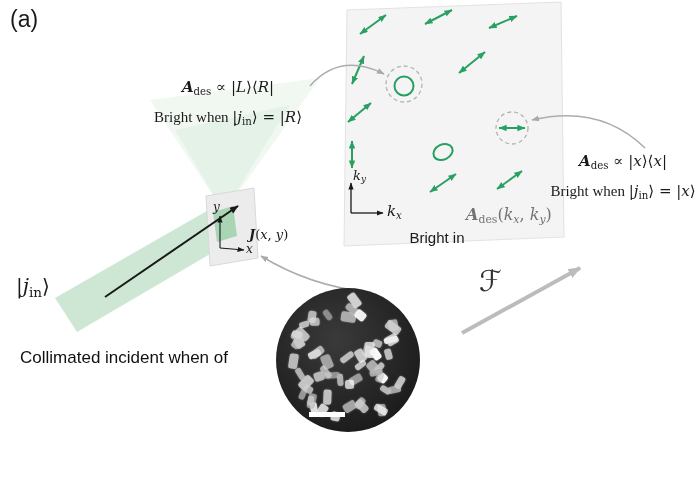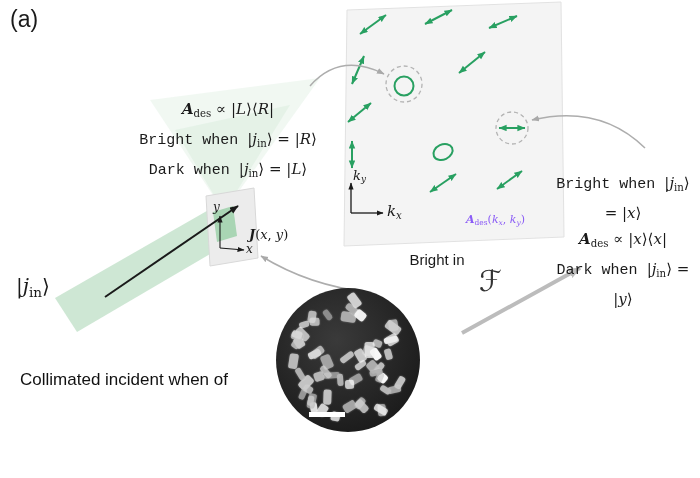--- a/index.html
+++ b/index.html
@@ -1,39 +1,39 @@
 <!DOCTYPE html>
 <html><head>
 <meta charset="utf-8">
 <style>
   html,body{margin:0;padding:0;background:#fff;}
   .canvas{position:relative;width:700px;height:478px;background:#ffffff;overflow:hidden;
           font-family:"Liberation Sans",sans-serif;color:#1a1a1a;}
   .abs{position:absolute;}
   .gfx{left:0;top:0;}
   .label{position:absolute;color:#1a1a1a;}
-  .center{text-align:center;margin-top:22px;}
+  .center{text-align:center;}
 
   .panel{font-size:23px;left:10px;top:6px;}
   .ann{font-size:15px;line-height:25px;}
   .ann-left{left:126px;top:74px;width:204px;}
   .ann-right{left:548px;top:148px;width:150px;}
   .screen-label{left:374px;top:228px;width:126px;font-size:15px;line-height:19px;}
   .ky{left:353px;top:168px;font-size:13px;}
   .kx{left:387px;top:202px;font-size:15px;}
-  .ades{left:466px;top:205px;font-size:11px;color:#8b5cf6;margin-top:8px;}
+  .ades{left:466px;top:205px;font-size:16px;color:#737373;}
   .jin{left:16px;top:274px;font-size:20px;}
   .jxy{left:249px;top:227px;font-size:13px;}
   .ax-y{left:213px;top:200px;font-size:12px;}
   .ax-x{left:246px;top:242px;font-size:12px;}
   .caption{left:6px;top:346px;width:236px;font-size:17px;line-height:23px;color:#111;}
   .fourier{left:479px;top:264px;font-size:29px;color:#333;
            font-family:"DejaVu Serif","DejaVu Sans",serif;}
 
-  .seg-t{font-family:Liberation Mono, monospace;}
+  .seg-t{font-family:Liberation Serif, serif;}
   .seg-m{font-family:"DejaVu Serif","DejaVu Sans",serif;}
   .seg-mi{font-family:"DejaVu Serif","DejaVu Sans",serif;font-style:italic;}
   .seg-mbi{font-family:"DejaVu Serif","DejaVu Sans",serif;font-style:italic;font-weight:700;}
   .seg-sub{font-family:"DejaVu Serif","DejaVu Sans",serif;font-size:.68em;vertical-align:-.28em;}
   .seg-subi{font-family:"DejaVu Serif","DejaVu Sans",serif;font-style:italic;font-size:.68em;vertical-align:-.28em;}
 
   .sem-image{position:absolute;left:276px;top:288px;width:144px;height:144px;border-radius:50%;
              overflow:hidden;background:radial-gradient(circle at 42% 36%, #3a3a3a, #1b1b1b 78%);z-index:3;}
   .pillar{position:absolute;border-radius:2.5px;box-shadow:0 0 2px rgba(255,255,255,.45);}
   .scalebar{position:absolute;left:33px;top:124px;width:36px;height:5px;background:#ffffff;z-index:5;}
@@ -109,27 +109,25 @@
     <path d="M 368,292 Q 310,286 261,256" fill="none" stroke="#adadad" stroke-width="1.5" marker-end="url(#agry)"></path>
 
     <line x1="462" y1="333" x2="580" y2="268" stroke="#bcbcbc" stroke-width="4" marker-end="url(#agryL)"></line>
   </svg>
 
   <div class="label panel">(a)</div>
 
   <div class="label ann ann-left center">
     <div><span class="seg-mbi">A</span><span class="seg-sub">des</span><span class="seg-m"> ∝ |</span><span class="seg-mi">L</span><span class="seg-m">⟩⟨</span><span class="seg-mi">R</span><span class="seg-m">|</span></div>
     <div><span class="seg-t">Bright when </span><span class="seg-m">|</span><span class="seg-mi">j</span><span class="seg-sub">in</span><span class="seg-m">⟩ = |</span><span class="seg-mi">R</span><span class="seg-m">⟩</span></div>
-    <div><span class="seg-t">Dark when </span><span class="seg-m">|</span><span class="seg-mi">j</span><span class="seg-sub">in</span><span class="seg-m">⟩ = |</span><span class="seg-mi">L</span><span class="seg-m">⟩</span></div>
   </div>
 
   <div class="label ann ann-right center">
+    <div><span class="seg-mbi">A</span><span class="seg-sub">des</span><span class="seg-m"> ∝ |</span><span class="seg-mi">x</span><span class="seg-m">⟩⟨</span><span class="seg-mi">x</span><span class="seg-m">|</span></div>
     <div><span class="seg-t">Bright when </span><span class="seg-m">|</span><span class="seg-mi">j</span><span class="seg-sub">in</span><span class="seg-m">⟩ = |</span><span class="seg-mi">x</span><span class="seg-m">⟩</span></div>
-    <div><span class="seg-mbi">A</span><span class="seg-sub">des</span><span class="seg-m"> ∝ |</span><span class="seg-mi">x</span><span class="seg-m">⟩⟨</span><span class="seg-mi">x</span><span class="seg-m">|</span></div>
-    <div><span class="seg-t">Dark when </span><span class="seg-m">|</span><span class="seg-mi">j</span><span class="seg-sub">in</span><span class="seg-m">⟩ = |</span><span class="seg-mi">y</span><span class="seg-m">⟩</span></div>
   </div>
 
   <div class="label ky"><span class="seg-mi">k</span><span class="seg-subi">y</span></div>
   <div class="label kx"><span class="seg-mi">k</span><span class="seg-subi">x</span></div>
   <div class="label ades"><span class="seg-mbi">A</span><span class="seg-sub">des</span><span class="seg-m">(</span><span class="seg-mi">k</span><span class="seg-subi">x</span><span class="seg-m">, </span><span class="seg-mi">k</span><span class="seg-subi">y</span><span class="seg-m">)</span></div>
 
   <div class="label screen-label center">
     <div>Bright in</div>
   </div>
 

